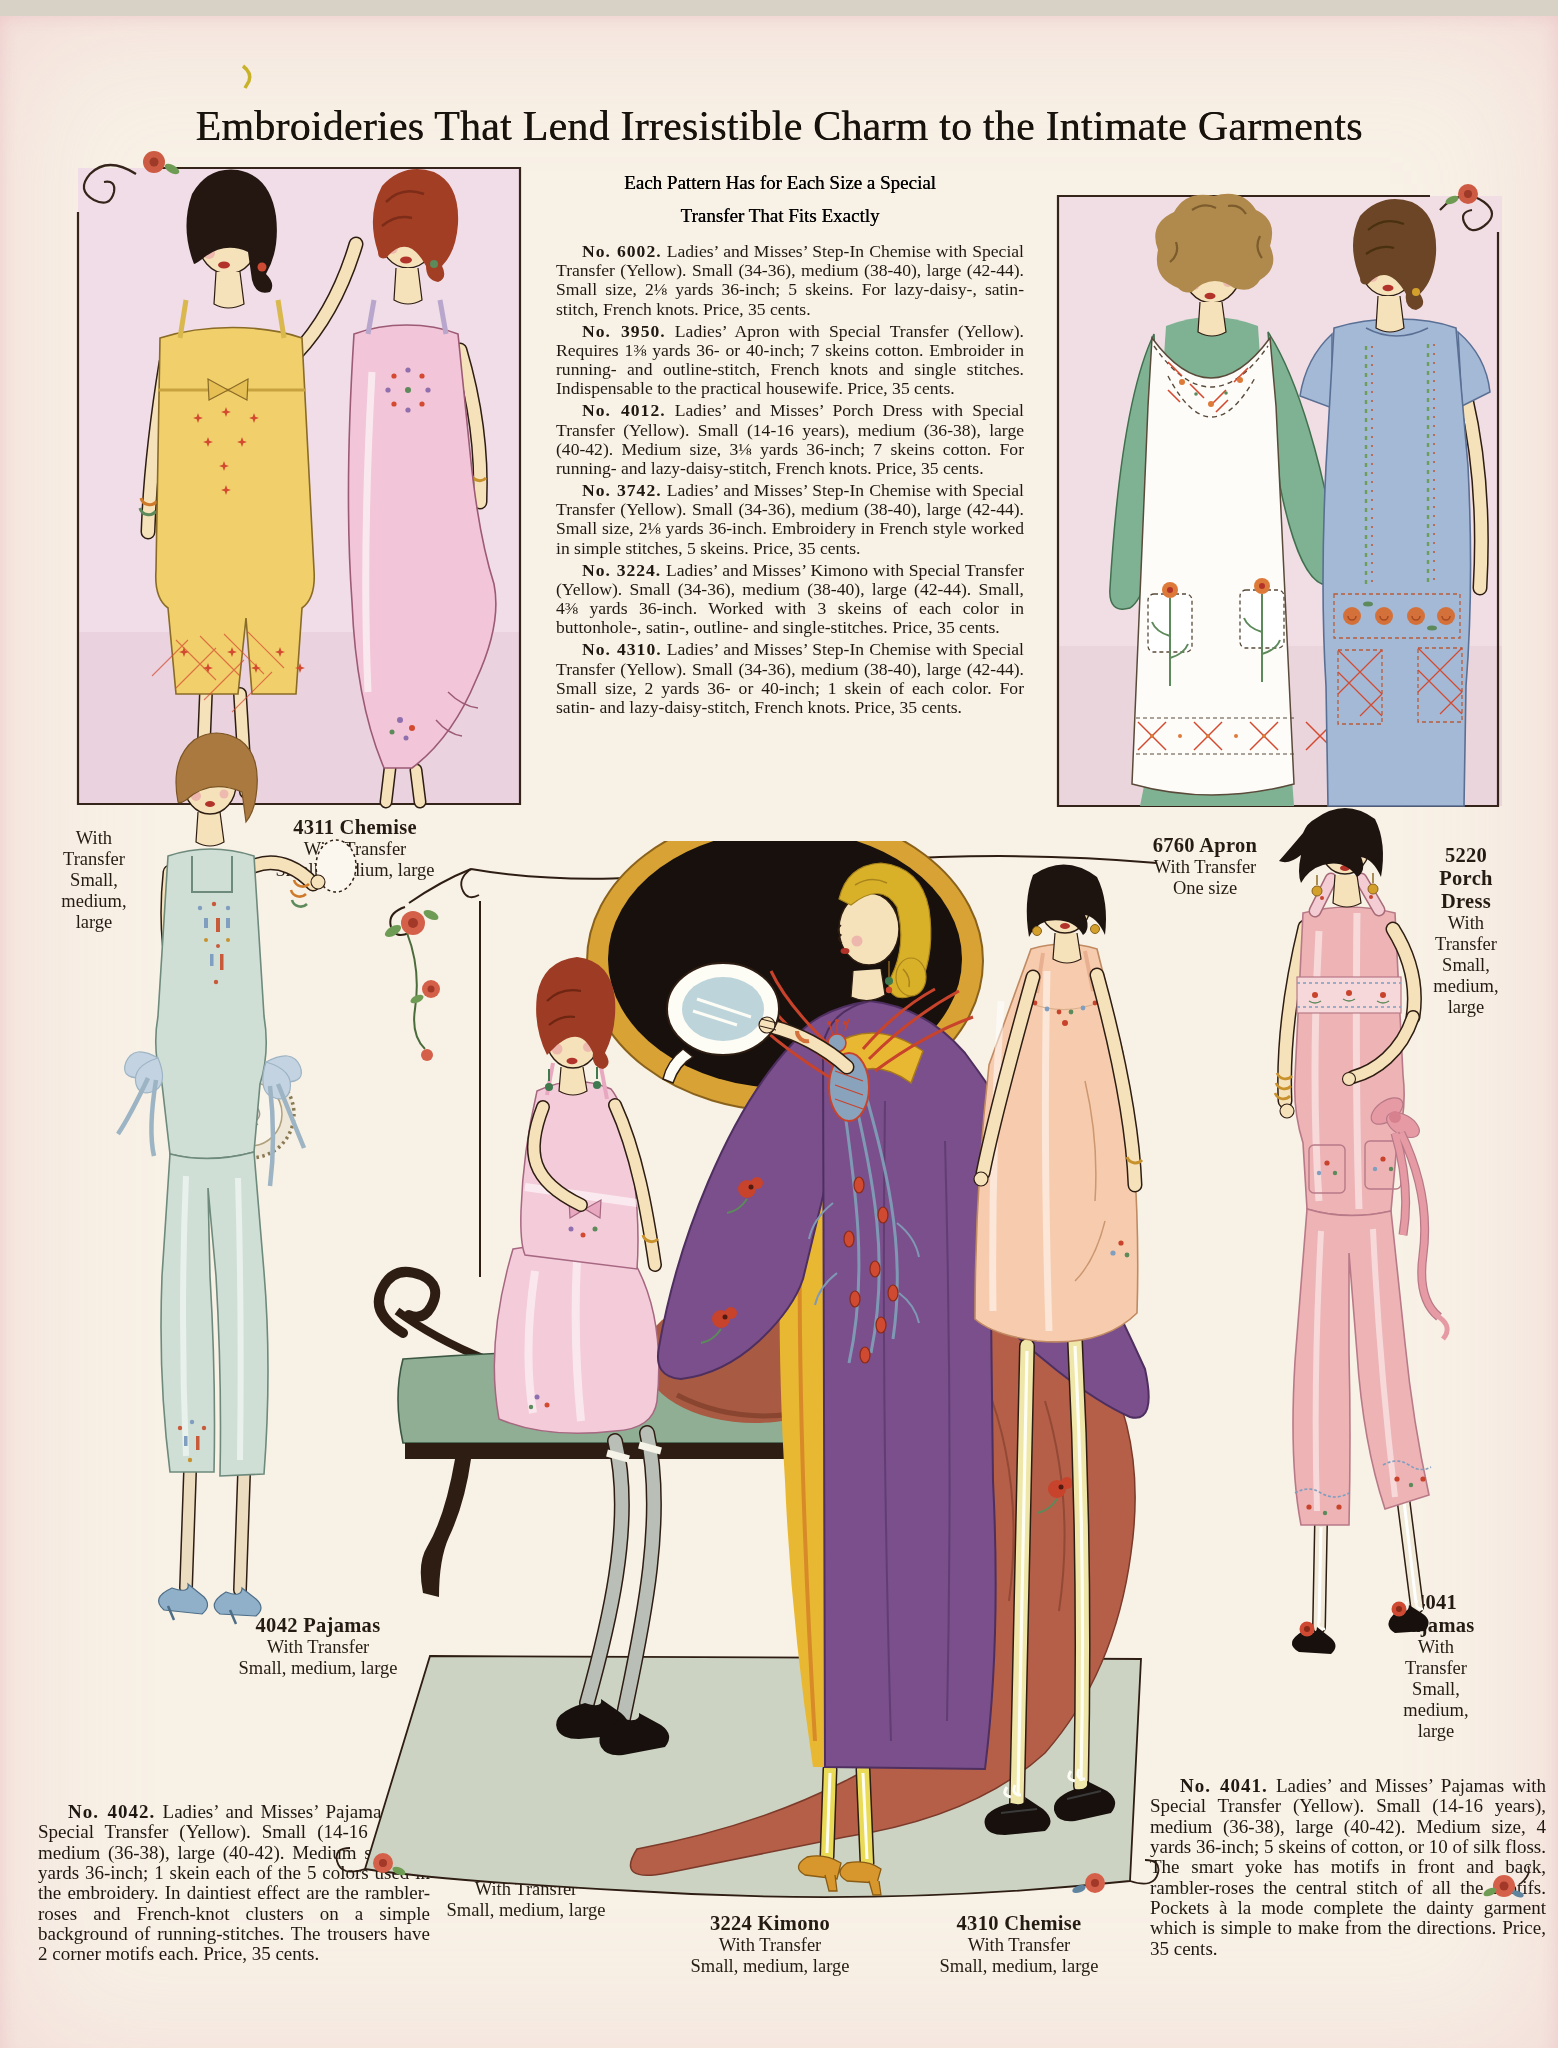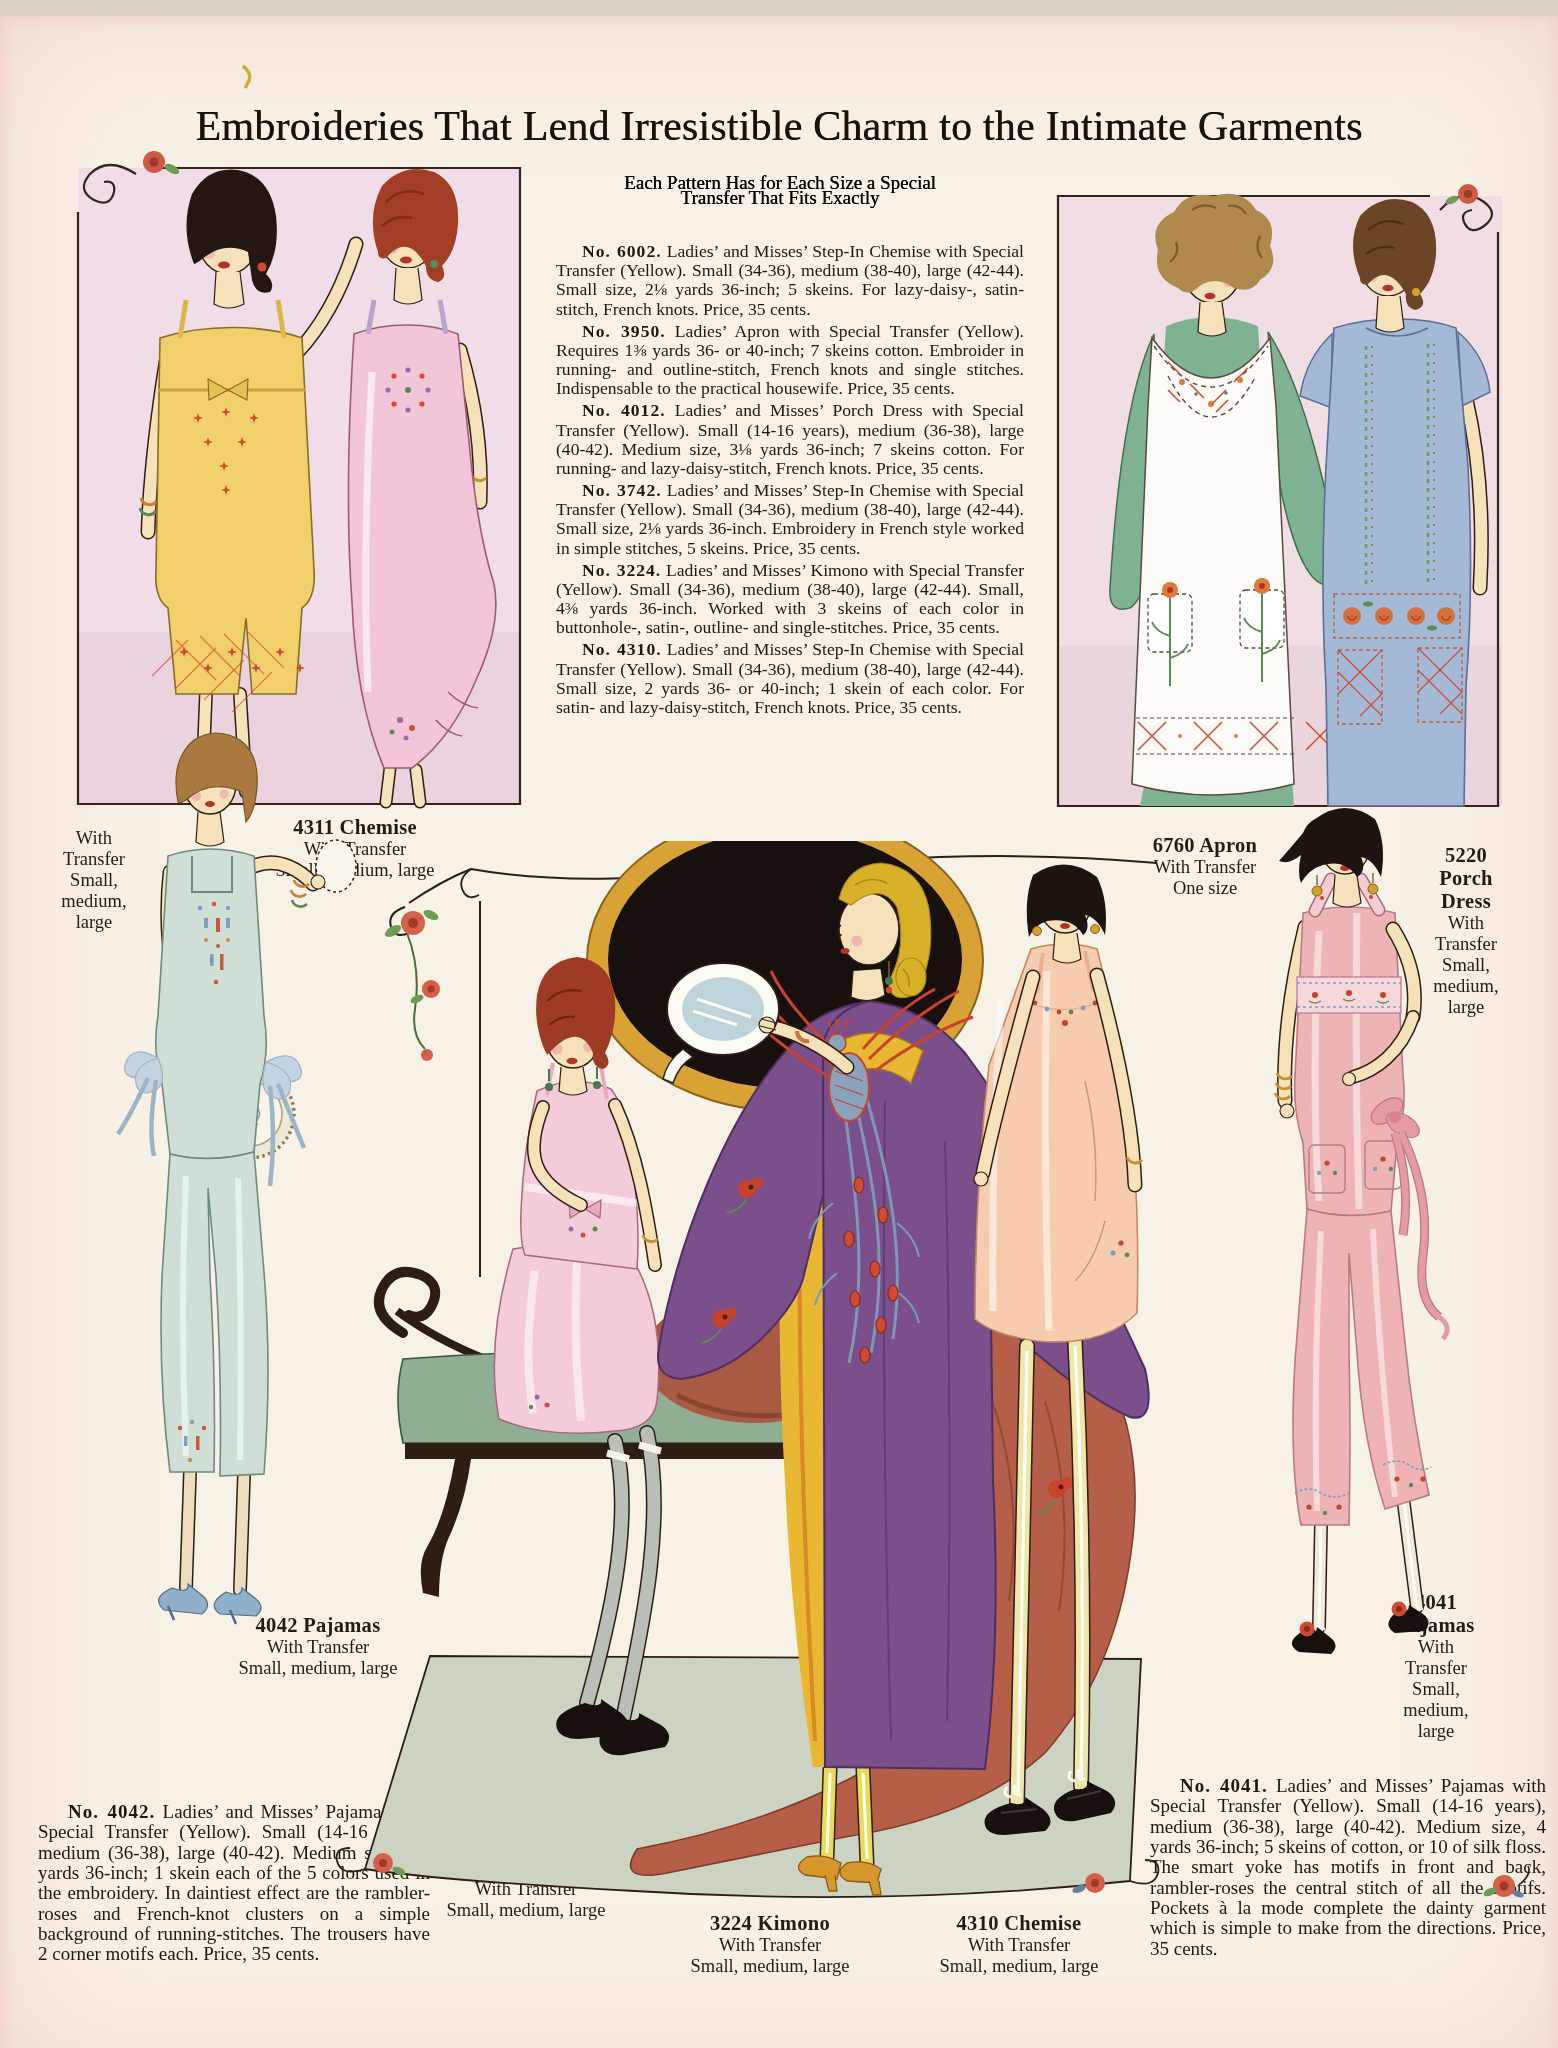--- a/index.html
+++ b/index.html
@@ -23,21 +23,21 @@
   svg{display:block;}
   .frameline{stroke:#35241a;stroke-width:2.2;fill:none;}
 </style>
 </head>
 <body>
 
 <div id="page">
 
   <div class="abs title">Embroideries That Lend Irresistible Charm to the Intimate Garments</div>
   <div class="abs subtitle" style="top:156px;">Each Pattern Has for Each Size a Special</div>
-  <div class="abs subtitle" style="top:171px;text-align:center;">Transfer That Fits Exactly</div>
+  <div class="abs subtitle" style="top:189px;text-align:center;">Transfer That Fits Exactly</div>
 
   <svg class="abs" style="left:238px;top:48px;" width="20" height="26">
     <path d="M5,2 q9,7 6,15 l-4,7" stroke="#c8b22a" stroke-width="3.5" fill="none"></path>
   </svg>
 
   <svg class="abs" style="left:56px;top:116px;" width="486" height="690" viewBox="0 0 486 690">
     <defs>
         <path id="st4" d="M0,-5 L1.3,-1.3 L5,0 L1.3,1.3 L0,5 L-1.3,1.3 L-5,0 L-1.3,-1.3 Z"></path>
       </defs>
     <rect x="22" y="36" width="442" height="636" fill="#f0dde7"></rect>

